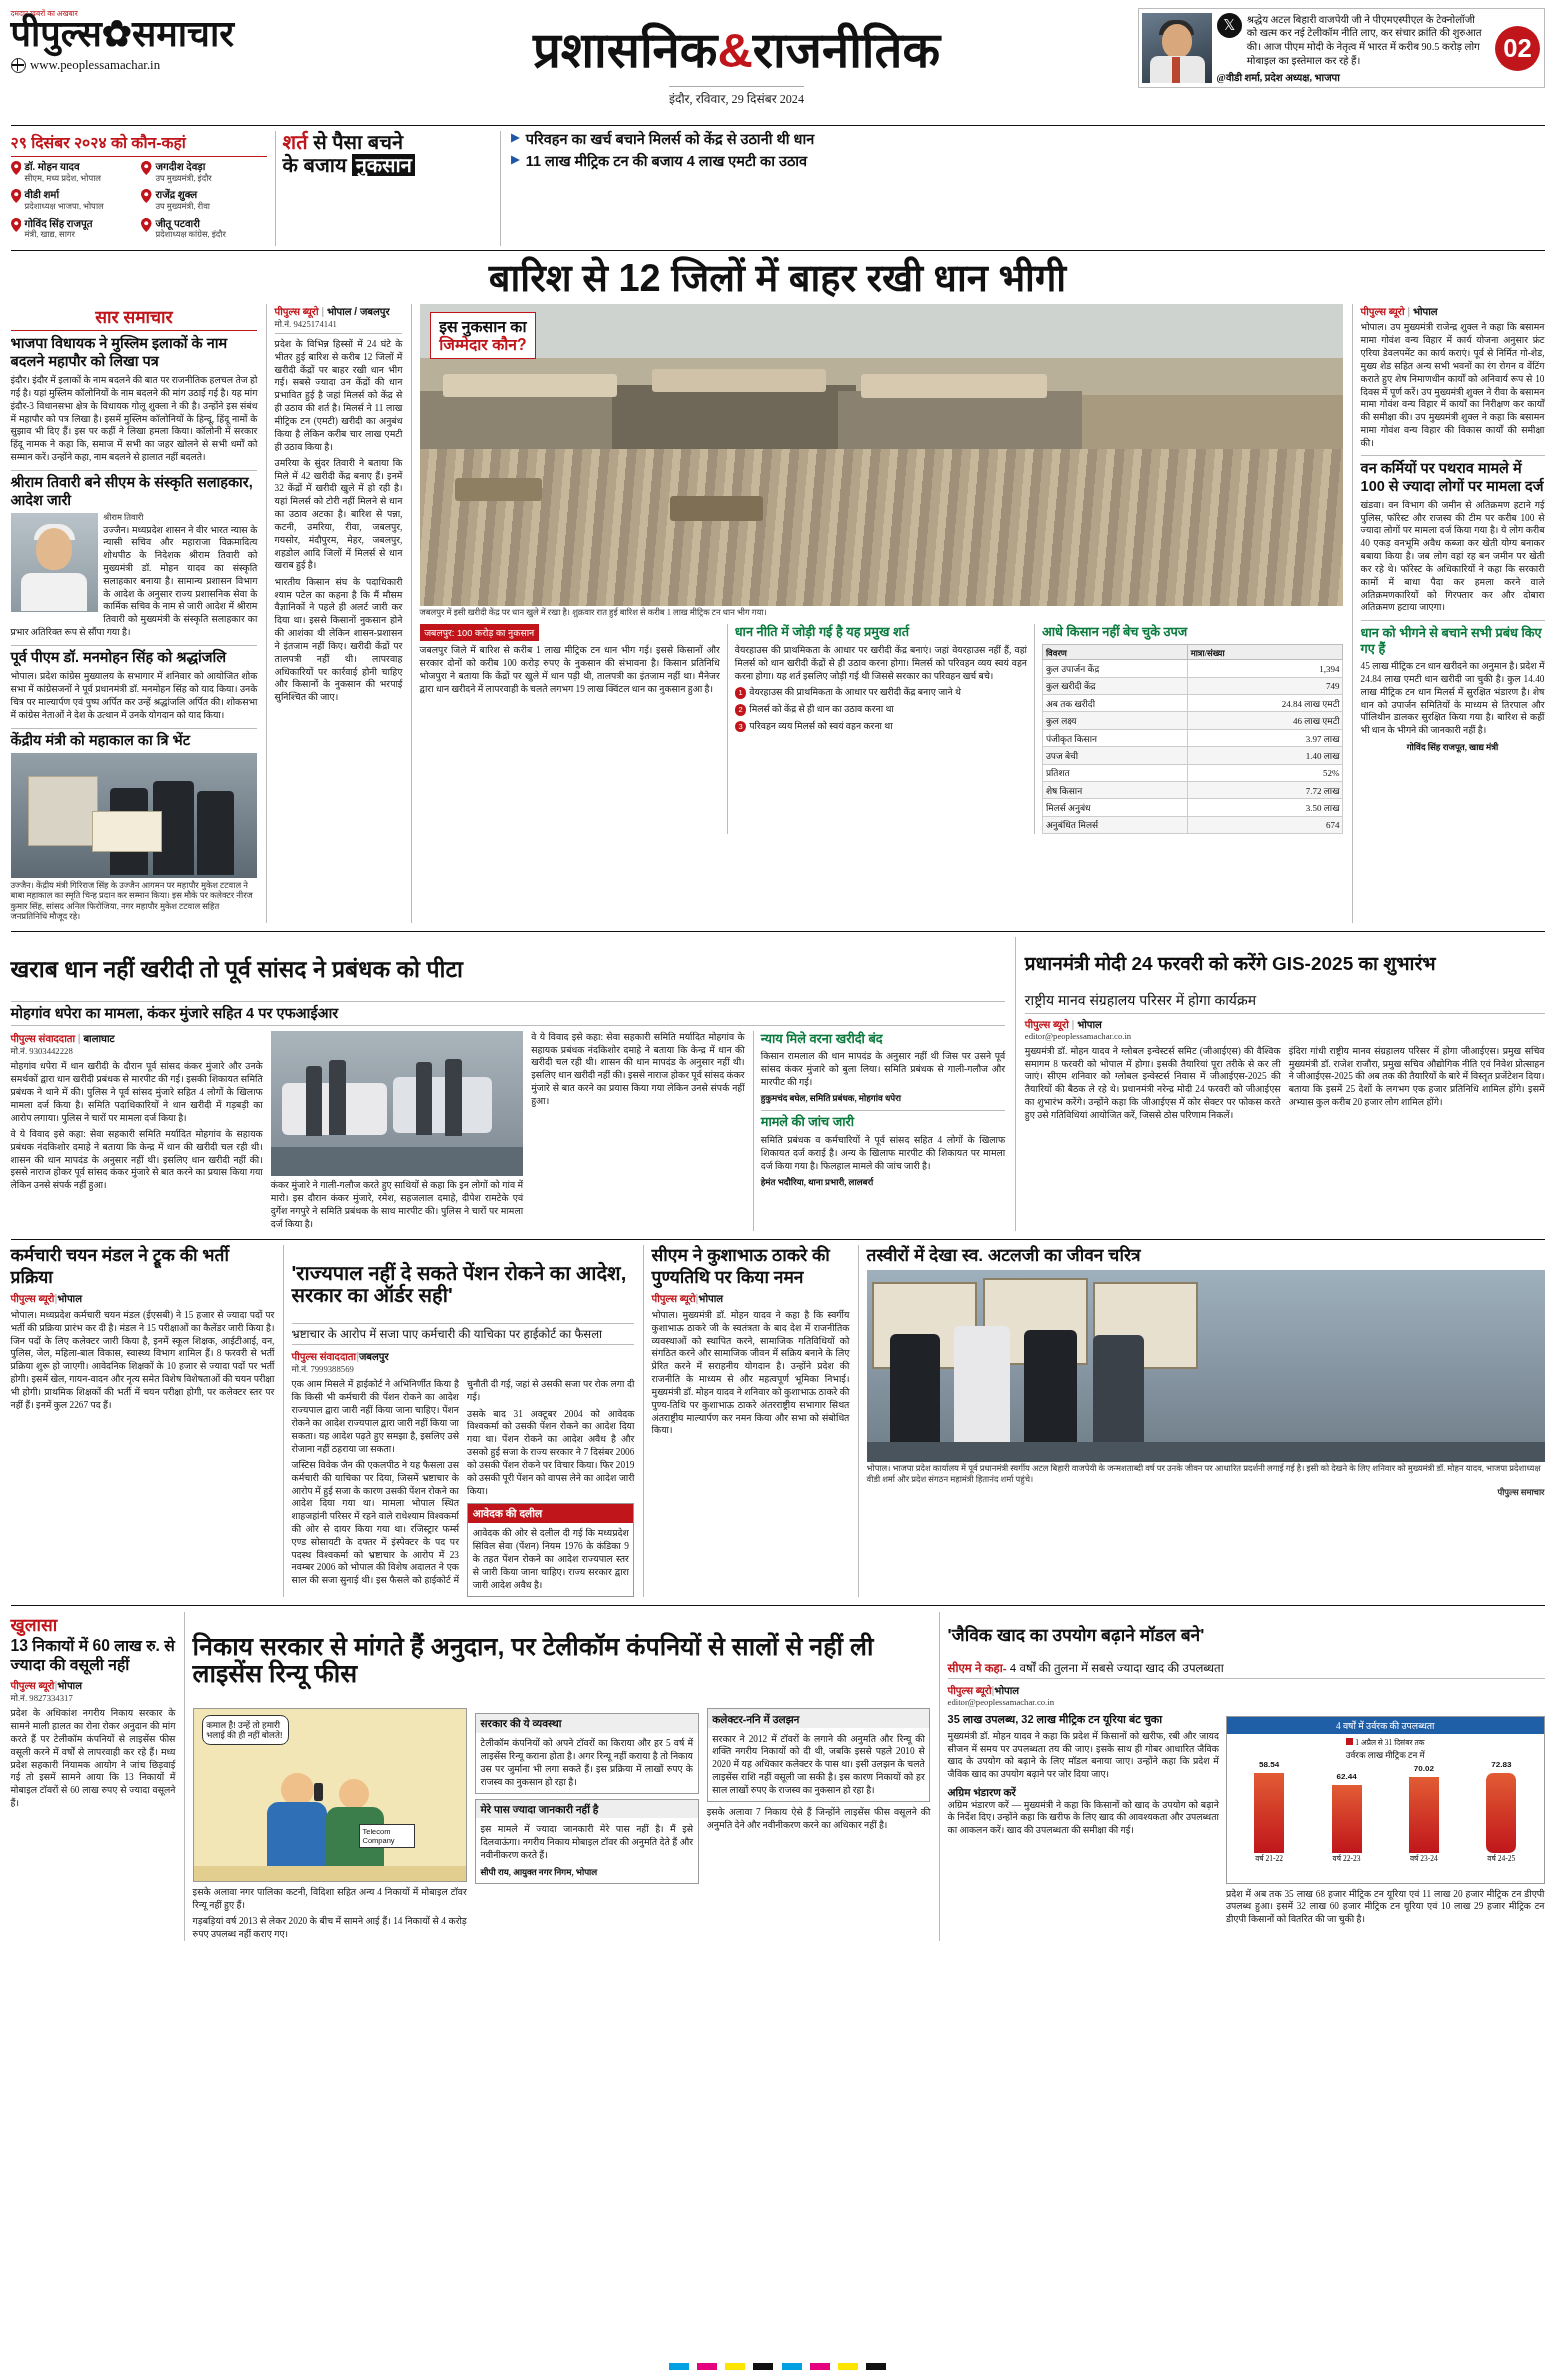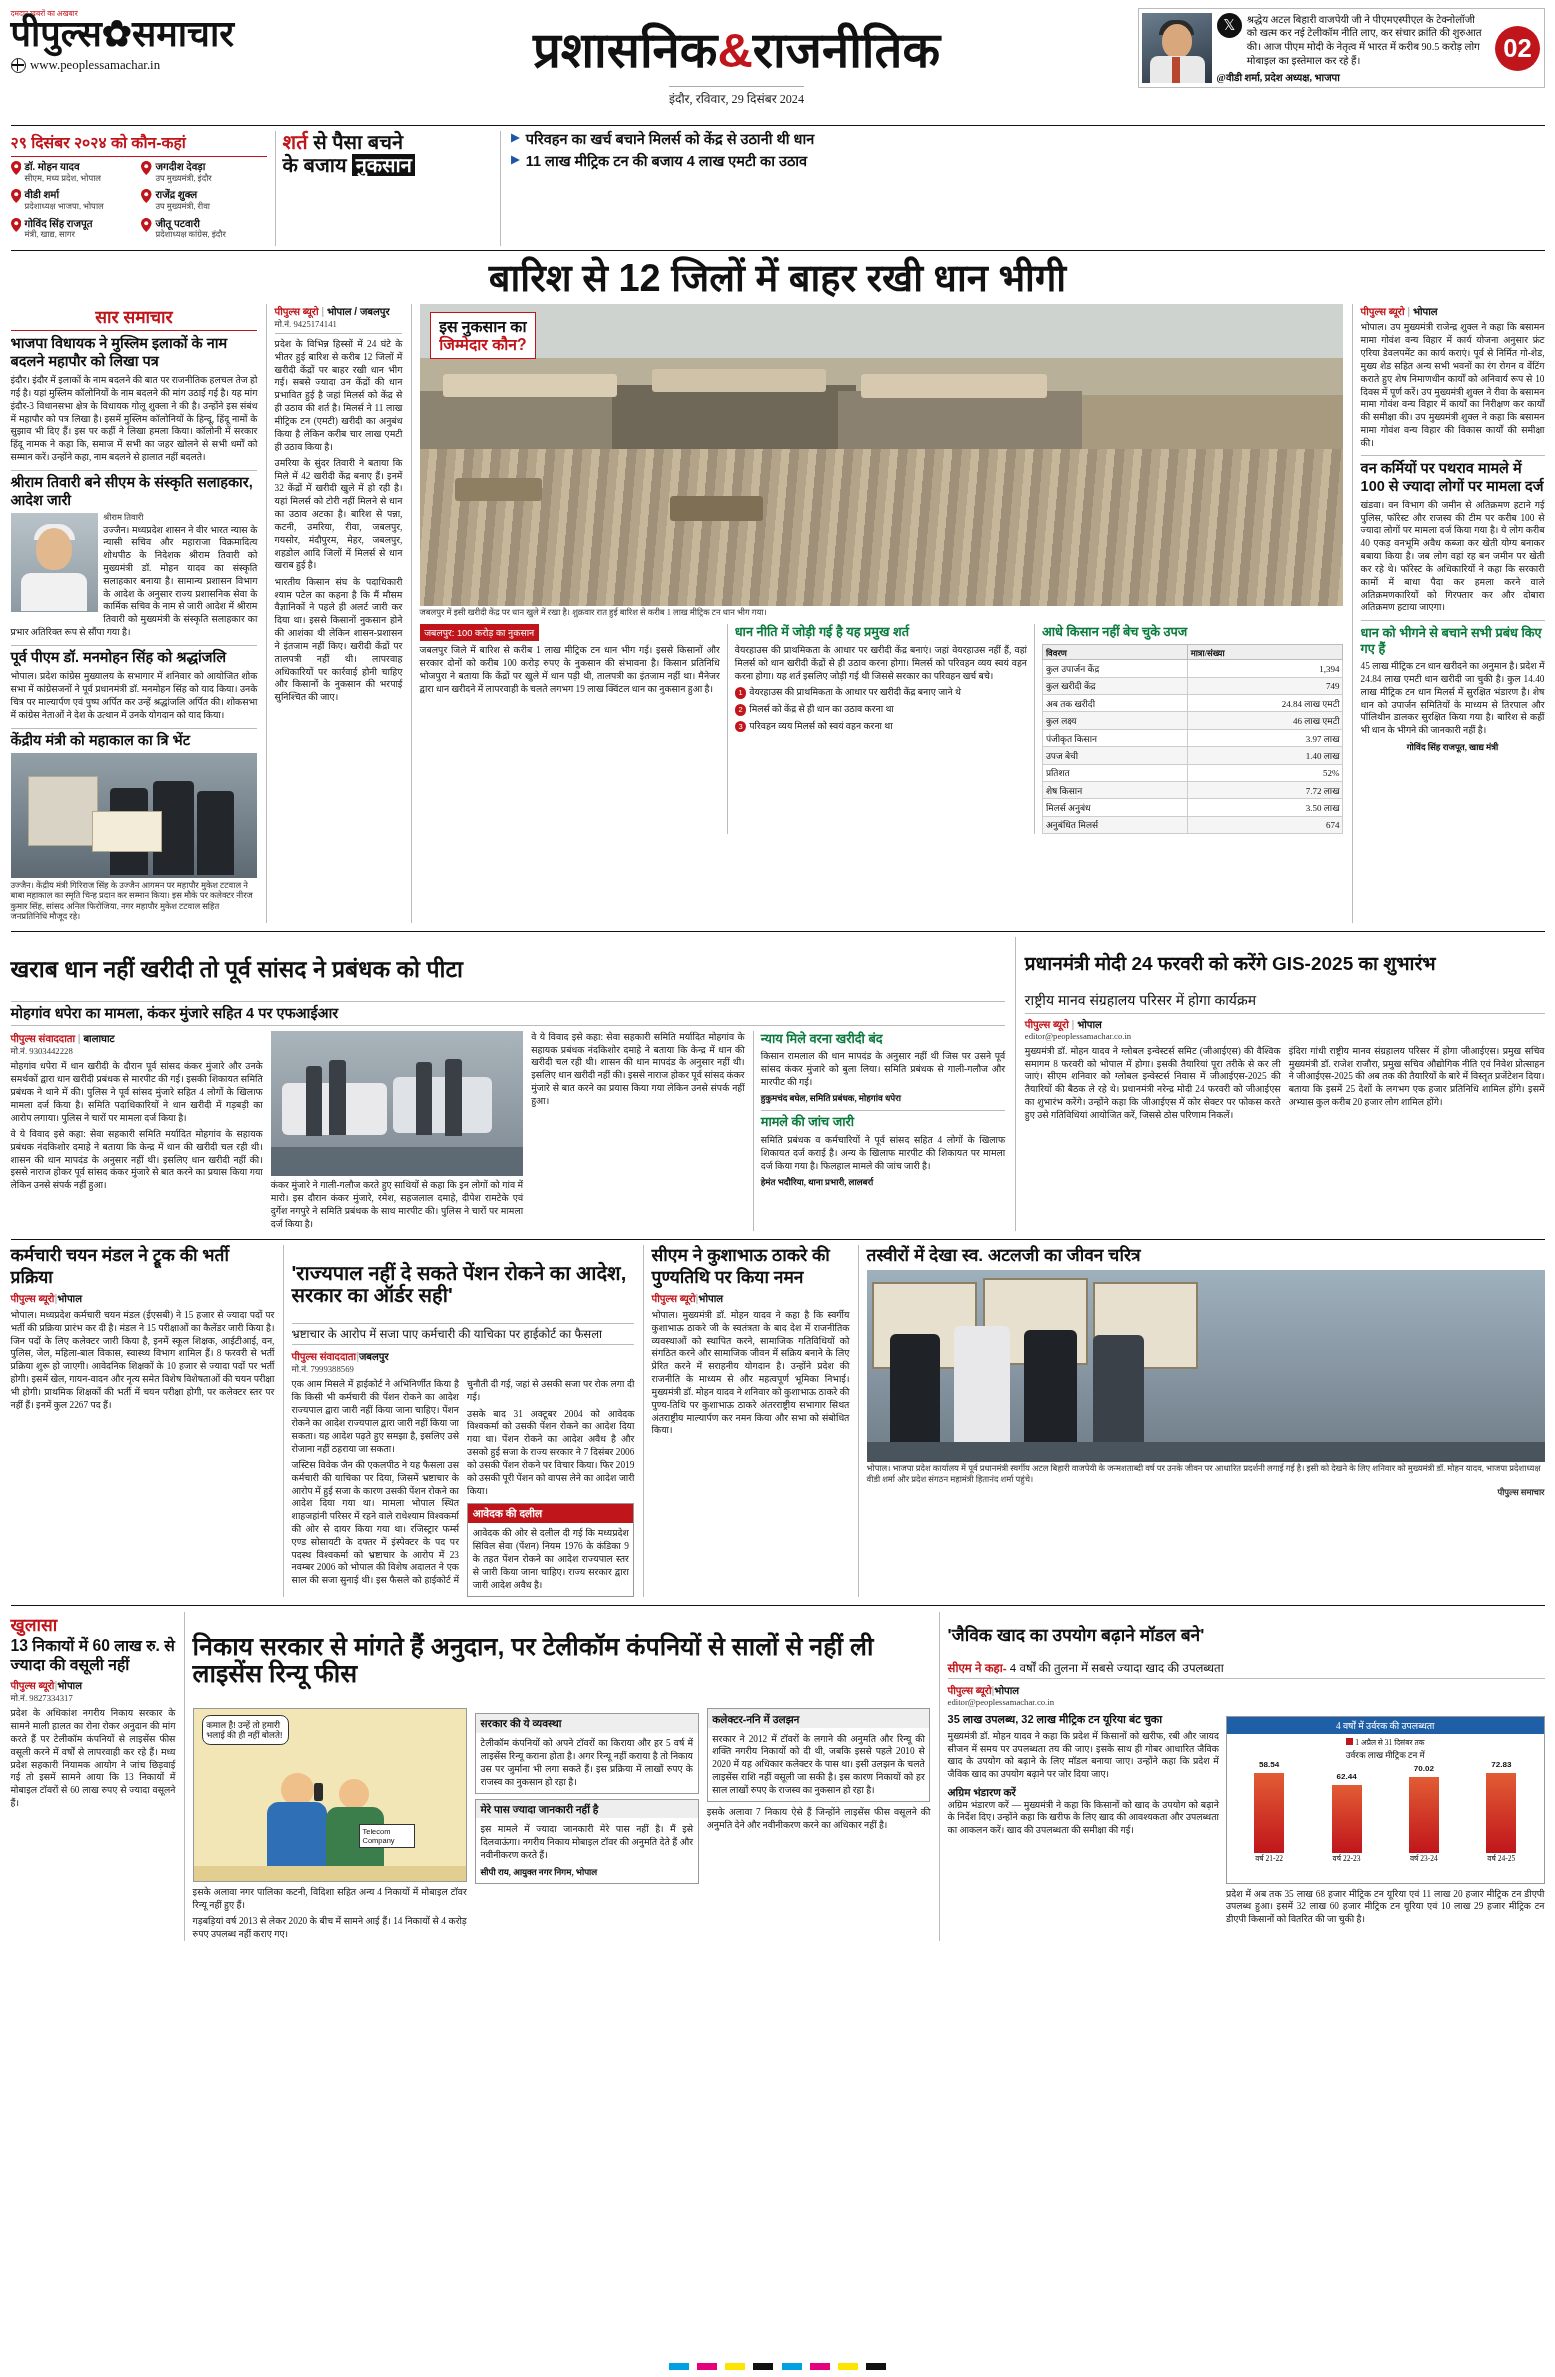--- a/index.html
+++ b/index.html
@@ -651,21 +651,21 @@
               <div class="bars">
                 <div class="bar" style="height:80px;">
                     <span class="v">58.54</span>
                   </div>
                 <div class="bar" style="height:68px;">
                     <span class="v">62.44</span>
                   </div>
                 <div class="bar" style="height:76px;">
                     <span class="v">70.02</span>
                   </div>
-                <div class="bar" style="height:80px;">
+                <div class="bar" style="height:80px;border-radius:7px;">
                     <span class="v">72.83</span>
                   </div>
               </div>
               <div class="xlabels">
                 <div>वर्ष 21-22</div>
                 <div>वर्ष 22-23</div>
                 <div>वर्ष 23-24</div>
                 <div>वर्ष 24-25</div>
               </div>
             </div>

